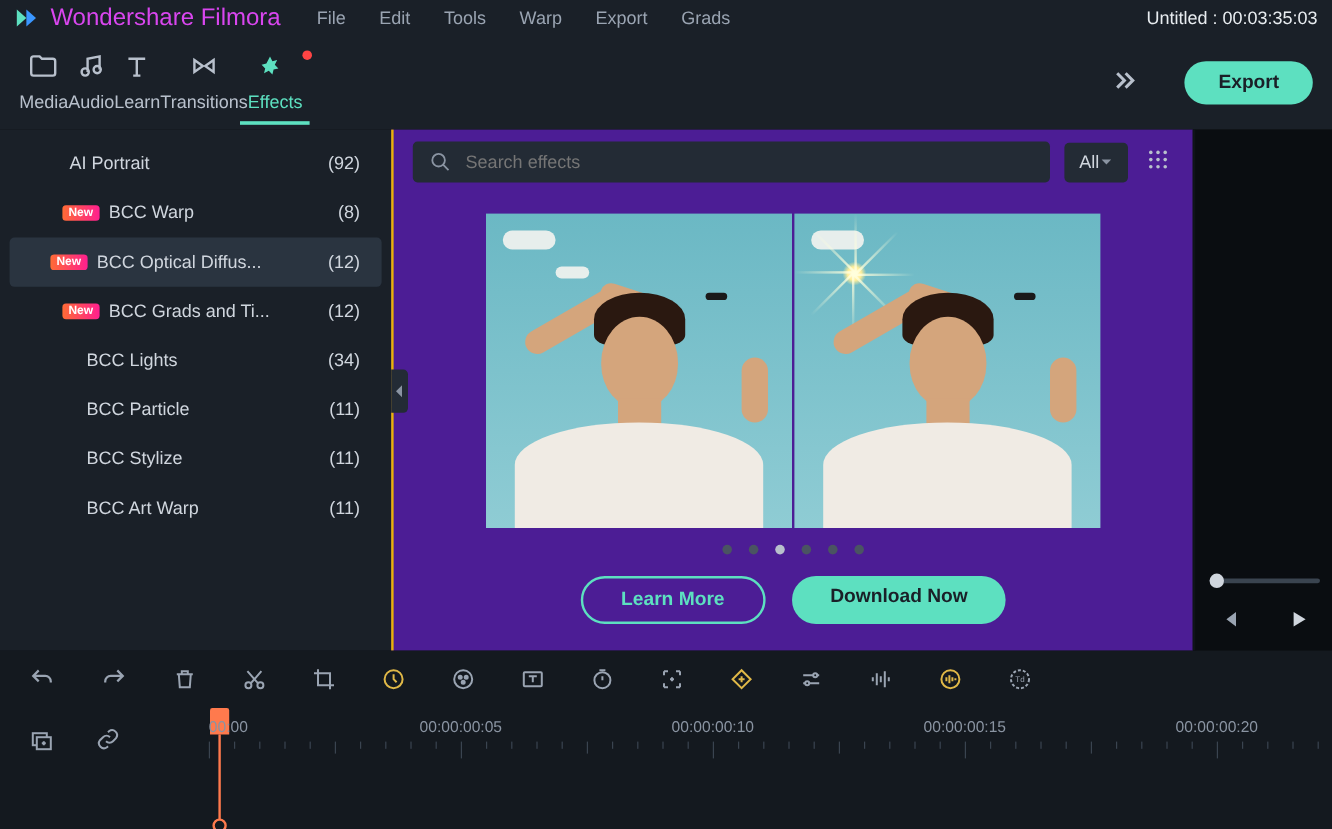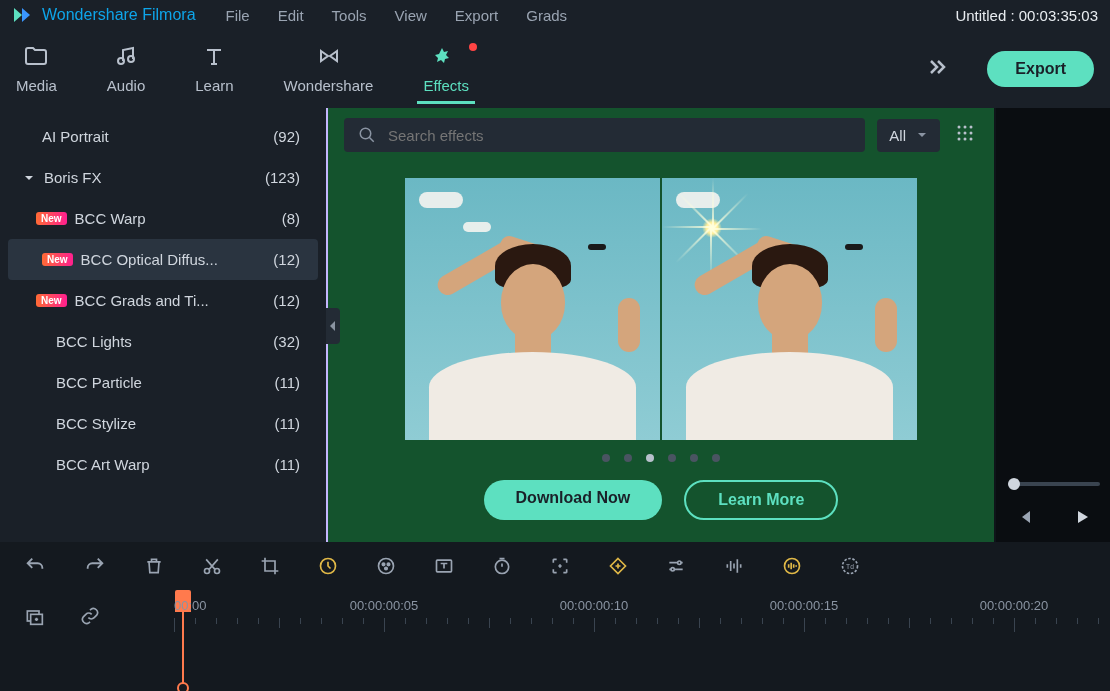--- a/index.html
+++ b/index.html
@@ -1,52 +1,52 @@
 <!DOCTYPE html>
 <html><head>
 <meta charset="utf-8">
 <style>
 * { margin: 0; padding: 0; box-sizing: border-box; font-family: -apple-system, BlinkMacSystemFont, "Segoe UI", sans-serif; }
 body { background: #0f1419; width: 1110px; height: 691px; overflow: hidden; color: #b8c0cc; }
 .toolbar { height: 30px; display: flex; align-items: center; padding: 0 12px; gap: 30px; background: #1a2028; }
 .logo-wrap { display: flex; align-items: center; gap: 10px; }
 .logo-icon { width: 20px; height: 18px; }
-.logo-text { color: #0ea5e9; font-size: 16px; font-weight: 500; }
+.logo-text { color: #d946ef; font-size: 20px; font-weight: 500; }
 .menu-items { display: flex; gap: 28px; }
 .menu-item { color: #9aa4b2; font-size: 15px; cursor: pointer; }
 .project-title { margin-left: auto; color: #e8ecf0; font-size: 15px; }
 .nav-row { height: 78px; display: flex; align-items: center; background: #1a2028; padding: 0 16px; gap: 20px; }
-.nav-tabs { display: flex; gap: 50px; align-items: center; }
+.nav-tabs { display: flex; align-items: center; }
 .nav-tab { display: flex; flex-direction: column; align-items: center; gap: 6px; cursor: pointer; position: relative; }
 .nav-tab-icon { color: #b8c0cc; }
 .nav-tab.active .nav-tab-icon { color: #5de0c0; }
 .nav-tab-label { font-size: 15px; color: #b8c0cc; }
 .nav-tab.active .nav-tab-label { color: #5de0c0; }
 .nav-tab.active::after { content:''; position:absolute; bottom:-10px; left:-6px; right:-6px; height:3px; background:#5de0c0; }
 .red-dot { position:absolute; top:-2px; right:-8px; width:8px; height:8px; background:#ff4444; border-radius:50%; }
 .spacer { flex: 1; }
 .chevrons-icon { color: #b8c0cc; margin-right: 18px; cursor:pointer; }
 .export-btn { background: #5de0c0; color: #1a2028; padding: 9px 28px; border-radius: 20px; font-size: 16px; font-weight: 600; cursor: pointer; }
 .main-area { display: flex; height: 434px; background: #14191f; }
 .sidebar { width: 326px; background: #1a2028; overflow-y: auto; position: relative; padding-top: 8px; }
 .sidebar::-webkit-scrollbar { width: 6px; }
 .sidebar::-webkit-scrollbar-thumb { background: #3a4450; border-radius: 3px; }
-.list-item { display: flex; align-items: center; padding: 12px 26px 12px 42px; font-size: 15px; color: #d0d6de; cursor: pointer; gap: 8px; }
+.list-item { display: flex; align-items: center; padding: 12px 26px 12px 42px; font-size: 15px; color: #d0d6de; cursor: pointer; gap: 8px; margin-left: 16px; }
 .list-item.expandable { padding-left: 24px; }
 .list-item.selected { background: #2a3440; border-radius: 4px; margin: 0 8px; padding-left: 34px; padding-right: 18px; }
 .list-item.child { padding-left: 56px; }
 .list-item.child.with-badge { padding-left: 36px; }
 .list-item .count { margin-left: auto; color: #d0d6de; }
 .caret { width: 12px; height: 12px; display:inline-flex; align-items:center; }
 .new-badge { background: linear-gradient(90deg,#ff6b35,#ff1f8f); color: #fff; font-size: 10px; font-weight: 600; padding: 1px 5px; border-radius: 3px; }
-.content-pane { flex: 1; position: relative; background: #14532d; border-left: 2px solid #c4b5fd; }
+.content-pane { flex: 1; position: relative; background: #4c1d95; border-left: 2px solid #eab308; }
 .search-row { display: flex; align-items: center; gap: 12px; padding: 10px 16px; }
 .search-box { flex: 1; background: #232b35; border-radius: 4px; display: flex; align-items: center; padding: 8px 14px; gap: 12px; }
 .search-box input { background: transparent; border: none; outline: none; color: #8a94a2; font-size: 15px; flex: 1; }
-.filter-select { background: #232b35; color: #d0d6de; padding: 8px 12px; border-radius: 4px; display: flex; align-items: center; gap: 10px; cursor:pointer; font-size:15px; }
+.filter-select { background: #232b35; color: #d0d6de; padding: 8px 12px; border-radius: 4px; display: flex; align-items: center; cursor:pointer; font-size:15px; }
 .grid-icon { color: #b8c0cc; cursor:pointer; padding: 4px; }
 .preview-img-box { margin: 16px auto 0; width: 512px; height: 262px; display: flex; gap: 2px; }
 .preview-half { flex:1; position: relative; background: linear-gradient(180deg,#6bb8c4 0%,#8fccd4 100%); overflow:hidden; }
 .cloud { position:absolute; background:#f4f4f0; border-radius:20px; opacity:0.9; }
 .cloud.a { width:44px; height:16px; top:14px; left:14px; }
 .cloud.b { width:28px; height:10px; top:44px; left:58px; }
 .sun-flare { position:absolute; top:30px; left:30px; width:40px; height:40px; }
 .sun-flare::before { content:''; position:absolute; inset:10px; background:radial-gradient(circle,#ffffee 0%,#ffee99 40%,transparent 70%); border-radius:50%; }
 .sun-ray { position:absolute; top:50%; left:50%; width:50px; height:2px; background:linear-gradient(90deg,rgba(255,255,220,0.9),transparent); transform-origin:0 0; }
 .person { position:absolute; bottom:0; left:0; right:0; height:210px; }
@@ -97,21 +97,21 @@
     <svg class="logo-icon" viewBox="0 0 20 18">
         <path d="M2 2 L10 9 L2 16 Z" fill="#5de0c0"></path>
         <path d="M10 2 L18 9 L10 16 Z" fill="#3a96ff"></path>
       </svg>
     <span class="logo-text">Wondershare Filmora</span>
   </div>
   <div class="menu-items" id="menu-items">
       <span class="menu-item">File</span>
       <span class="menu-item">Edit</span>
       <span class="menu-item">Tools</span>
-      <span class="menu-item">View</span>
+      <span class="menu-item">Warp</span>
       <span class="menu-item">Export</span>
       <span class="menu-item">Grads</span>
     </div>
   <span class="project-title">Untitled : 00:03:35:03</span>
 </div>
 
 <div class="nav-row">
   <div class="nav-tabs" id="nav-tabs">
       <div class="nav-tab">
         <span class="nav-tab-icon"><svg width="26" height="22" viewBox="0 0 26 22" fill="none" stroke="currentColor" stroke-width="2">
@@ -130,21 +130,21 @@
       <div class="nav-tab">
         <span class="nav-tab-icon"><svg width="22" height="22" viewBox="0 0 22 22" fill="none" stroke="currentColor" stroke-width="2">
             <path d="M4 5h14M11 5v14M8 19h6"></path>
           </svg></span>
         <span class="nav-tab-label">Learn</span>
       </div>
       <div class="nav-tab">
         <span class="nav-tab-icon"><svg width="24" height="22" viewBox="0 0 24 22" fill="none" stroke="currentColor" stroke-width="2">
             <path d="M4 6l7 5-7 5zM20 6l-7 5 7 5z"></path>
           </svg></span>
-        <span class="nav-tab-label">Wondershare</span>
+        <span class="nav-tab-label">Transitions</span>
       </div>
       <div class="nav-tab active">
         <span class="nav-tab-icon"><svg width="24" height="22" viewBox="0 0 24 22" fill="currentColor">
             <path d="M8 3l2 4 4-1-2 4 3 3-4 1-1 4-3-3-4 2 1-4-3-3 4-1z"></path>
           </svg><span class="red-dot"></span></span>
         <span class="nav-tab-label">Effects</span>
       </div>
     </div>
   <div class="spacer"></div>
   <span class="chevrons-icon">
@@ -154,47 +154,38 @@
   </span>
   <div class="export-btn">Export</div>
 </div>
 
 <div class="main-area">
   <div class="sidebar" id="sidebar">
       <div class="list-item">
         <span>AI Portrait</span>
         <span class="count">(92)</span>
       </div>
-      <div class="list-item expandable">
-        <span class="caret">
-          <svg width="10" height="10" viewBox="0 0 10 10" fill="#d0d6de">
-            <path d="M1 3l4 4 4-4z"></path>
-          </svg>
-        </span>
-        <span>Boris FX</span>
-        <span class="count">(123)</span>
-      </div>
       <div class="list-item child with-badge">
         <span class="new-badge">New</span>
         <span>BCC Warp</span>
         <span class="count">(8)</span>
       </div>
       <div class="list-item selected">
         <span class="new-badge">New</span>
         <span>BCC Optical Diffus...</span>
         <span class="count">(12)</span>
       </div>
       <div class="list-item child with-badge">
         <span class="new-badge">New</span>
         <span>BCC Grads and Ti...</span>
         <span class="count">(12)</span>
       </div>
       <div class="list-item child">
         <span>BCC Lights</span>
-        <span class="count">(32)</span>
+        <span class="count">(34)</span>
       </div>
       <div class="list-item child">
         <span>BCC Particle</span>
         <span class="count">(11)</span>
       </div>
       <div class="list-item child">
         <span>BCC Stylize</span>
         <span class="count">(11)</span>
       </div>
       <div class="list-item child">
@@ -281,22 +272,22 @@
     <div class="pager-dots" id="pager">
         <span class="dot"></span>
         <span class="dot"></span>
         <span class="dot active"></span>
         <span class="dot"></span>
         <span class="dot"></span>
         <span class="dot"></span>
       </div>
 
     <div class="cta-row">
+      <div class="cta-btn cta-secondary">Learn More</div>
       <div class="cta-btn cta-primary">Download Now</div>
-      <div class="cta-btn cta-secondary">Learn More</div>
     </div>
   </div>
 
   <div class="right-panel">
     <div class="right-slider">
         <div class="right-slider-thumb"></div>
       </div>
     <div class="right-controls">
       <span><svg width="18" height="18" viewBox="0 0 18 18" fill="#9aa4b2">
             <path d="M4 3v12M14 3L6 9l8 6z"></path>

